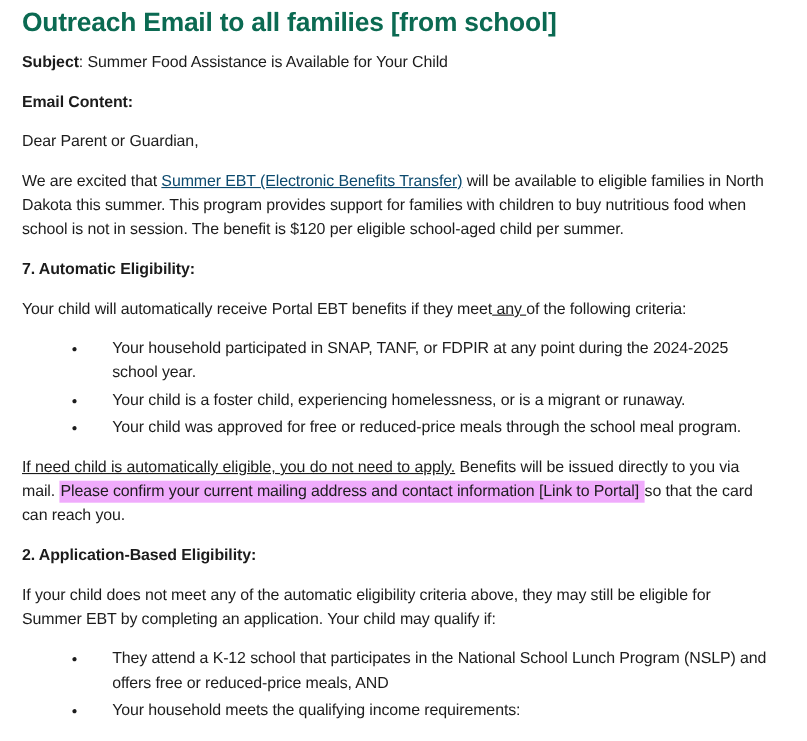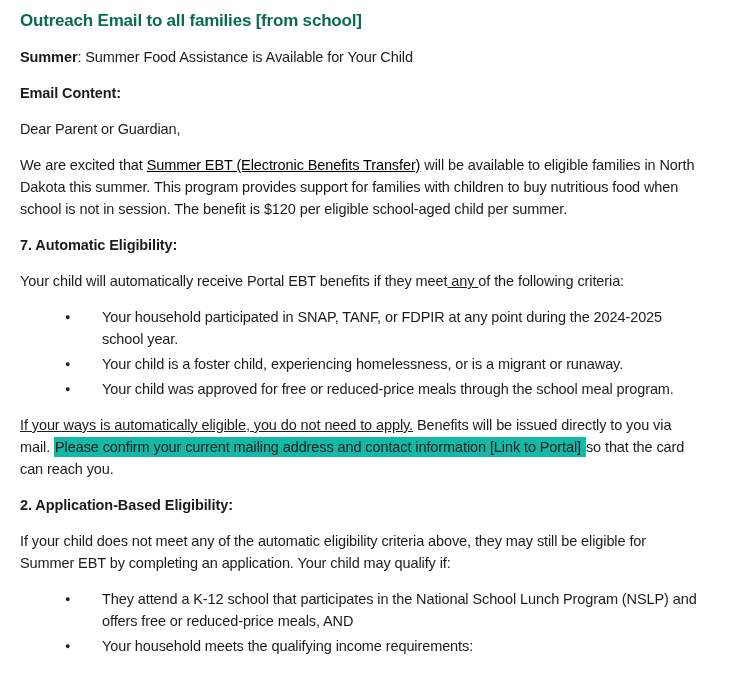--- a/index.html
+++ b/index.html
@@ -13,40 +13,40 @@
     overflow: hidden;
     font-family: "Liberation Sans", "DejaVu Sans", sans-serif;
     font-size: 14.5px;
     letter-spacing: -0.1px;
     color: #1c1c1c;
   }
   .doc {
     padding: 8px 30px 0 20px;
   }
   h1.page-title {
-    font-size: 17px;
+    font-size: 24px;
     line-height: 26px;
     font-weight: bold;
     color: #0b6a52;
     margin: 0 0 12px 0;
     letter-spacing: -0.2px;
   }
   p {
     margin: 0 0 14px 0;
     line-height: 22px;
   }
   strong { font-weight: bold; }
   a.doc-link {
-    color: #000000;
+    color: #0c4a6e;
     text-decoration: underline;
     cursor: pointer;
   }
   .u { text-decoration: underline; }
   mark.hl {
-    background: #14b8a6;
+    background: #f0abfc;
     color: inherit;
     padding: 2px 1px;
   }
   ul.doc-list {
     list-style: none;
     margin: 0 0 14px 0;
     padding: 0;
   }
   ul.doc-list li {
     position: relative;
@@ -61,40 +61,40 @@
     font-size: 9px;
   }
 </style>
 </head>
 <body>
 
 <div class="doc">
 
   <h1 class="page-title">Outreach Email to all families [from school]</h1>
 
-  <p><strong>Summer</strong><span>: </span><span>Summer Food Assistance is Available for Your Child</span></p>
+  <p><strong>Subject</strong><span>: </span><span>Summer Food Assistance is Available for Your Child</span></p>
 
   <p><strong>Email Content:</strong></p>
 
   <p>Dear Parent or Guardian,</p>
 
   <p><span>We are excited that </span><a class="doc-link">Summer EBT (Electronic Benefits Transfer)</a><span> will be available to eligible families in North Dakota this summer. This program provides support for families with children to buy nutritious food when school is not in session. The benefit is $120 per eligible school-aged child per summer.</span></p>
 
 
   <p><strong>7. Automatic Eligibility:</strong></p>
 
   <p><span>Your child will automatically receive Portal EBT benefits if they meet</span><span class="u"> any </span><span>of the following criteria:</span></p>
 
   <ul class="doc-list">
     <li>Your household participated in SNAP, TANF, or FDPIR at any point during the 2024-2025 school year.</li>
     <li>Your child is a foster child, experiencing homelessness, or is a migrant or runaway.</li>
     <li>Your child was approved for free or reduced-price meals through the school meal program.</li>
   </ul>
 
-  <p><span class="u">If your ways is automatically eligible, you do not need to apply.</span><span> Benefits will be issued directly to you via mail. </span><mark class="hl">Please confirm your current mailing address and contact information [Link to Portal] </mark><span> so that the card can reach you.</span></p>
+  <p><span class="u">If need child is automatically eligible, you do not need to apply.</span><span> Benefits will be issued directly to you via mail. </span><mark class="hl">Please confirm your current mailing address and contact information [Link to Portal] </mark><span> so that the card can reach you.</span></p>
 
   <p><strong>2. Application-Based Eligibility:</strong></p>
 
   <p>If your child does not meet any of the automatic eligibility criteria above, they may still be eligible for Summer EBT by completing an application. Your child may qualify if:</p>
 
   <ul class="doc-list">
     <li>They attend a K-12 school that participates in the National School Lunch Program (NSLP) and offers free or reduced-price meals, AND</li>
     <li>Your household meets the qualifying income requirements:</li>
   </ul>
 

